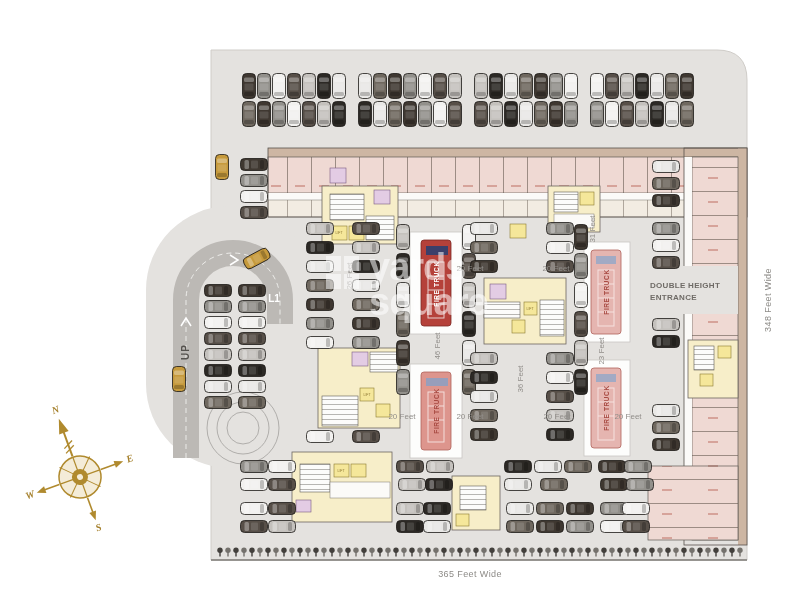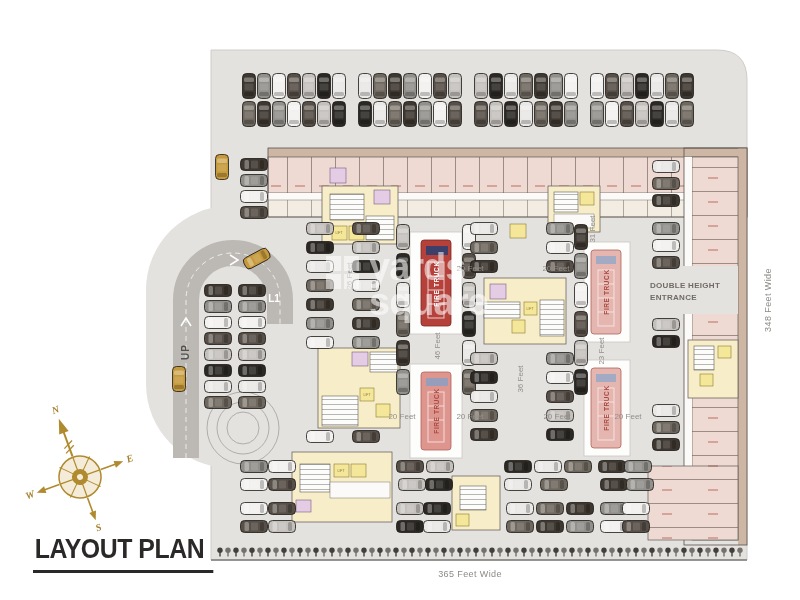--- a/index.html
+++ b/index.html
@@ -517,17 +517,14 @@
         <span></span>
         <span></span>
         <span></span>
       </div>
   <div class="wm-text">
     <div>yards</div>
     <div>square</div>
   </div>
 </div>
 
-<div id="title-block">
-  <div class="t">LAYOUT PLAN</div>
+
 </div>
 
-</div>
-
 </body></html>

